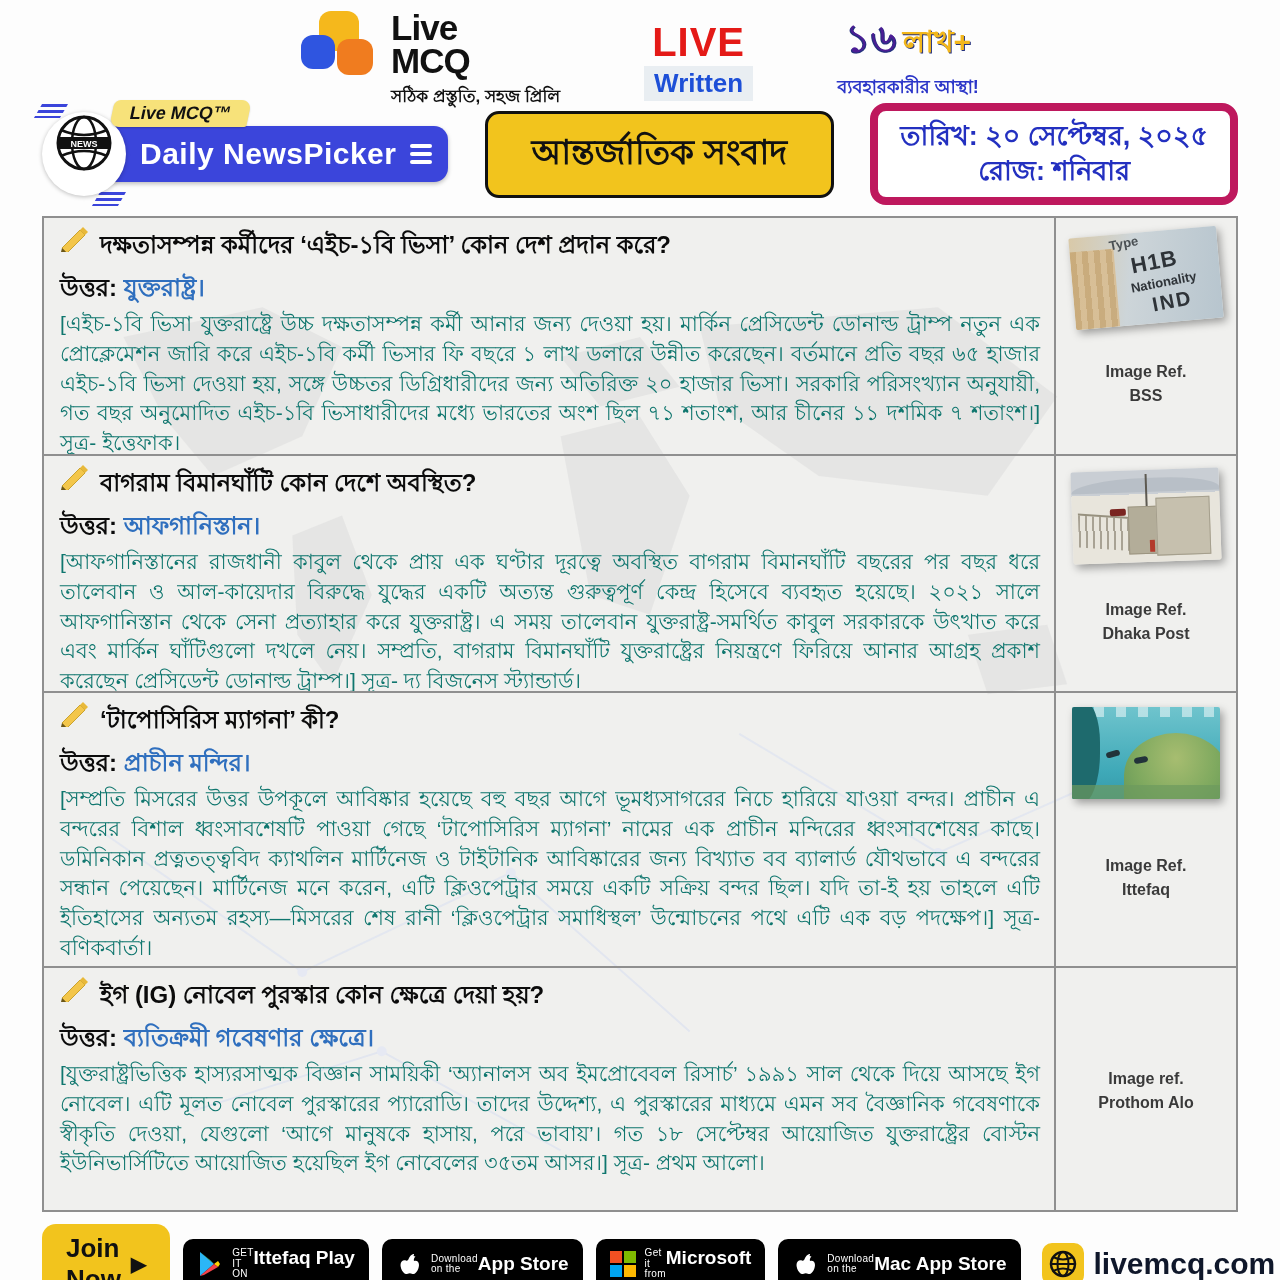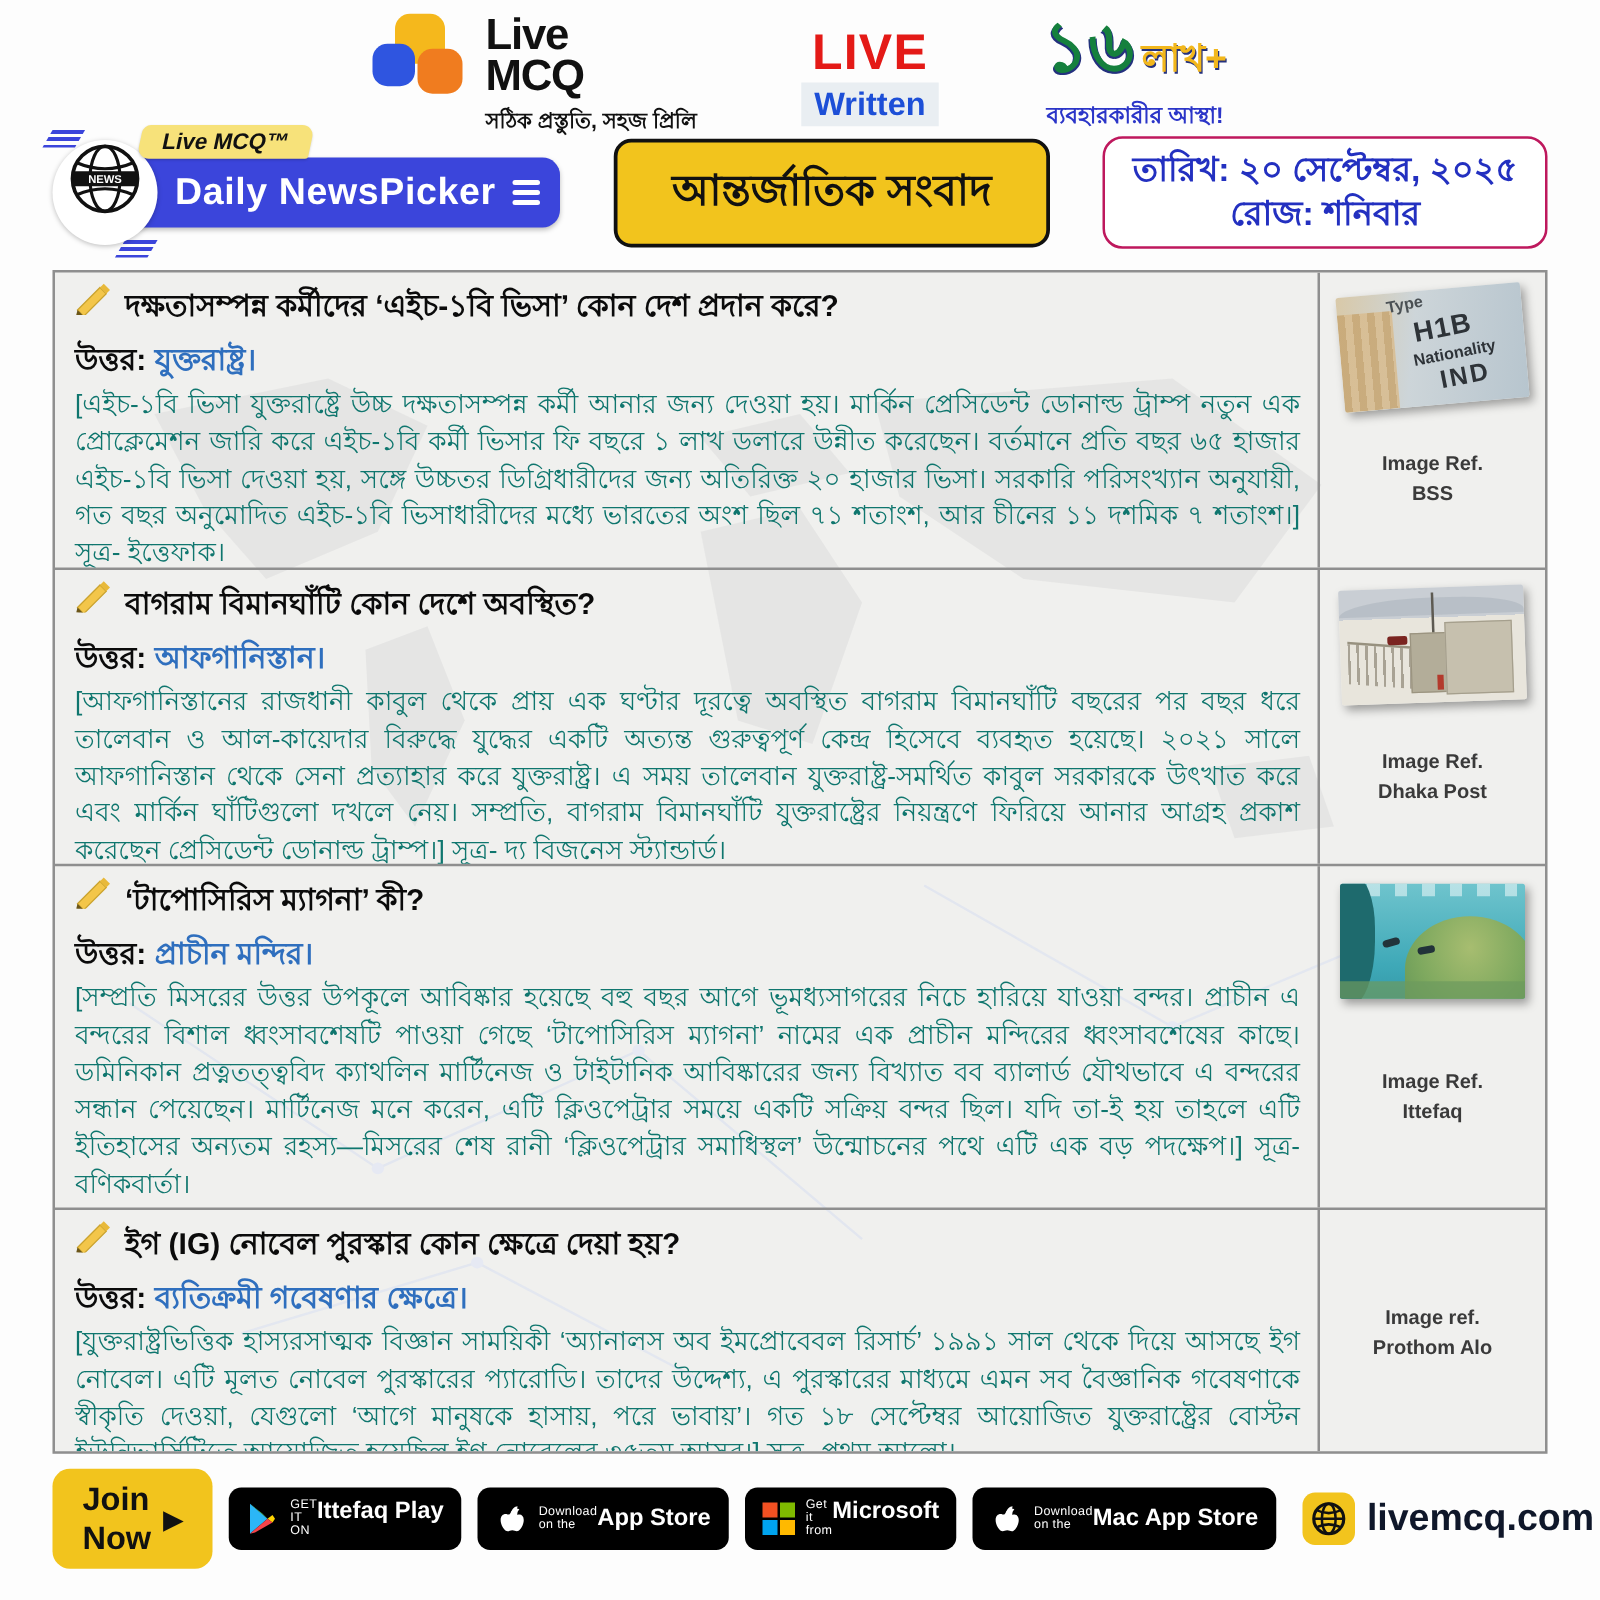--- a/index.html
+++ b/index.html
@@ -21,21 +21,21 @@
   .lm-title { font-size:35px; font-weight:800; line-height:.95; letter-spacing:-1px; }
   .lm-tag { font-size:17px; font-weight:700; margin-top:6px; }
 
   .lw-logo { text-align:center; }
   .lw-live { color:#e41a17; font-size:40px; font-weight:900; letter-spacing:1px; line-height:1; }
   .lw-written { margin-top:4px; background:#e9eef2; color:#1d4fd7; font-weight:800;
                 font-size:26px; padding:2px 10px; display:inline-block; }
 
   .users-logo { text-align:center; }
   .users-line { display:flex; align-items:baseline; justify-content:center; gap:6px; }
-  .users-count { font-size:56px; font-weight:700; color:#15803d;
+  .users-count { font-size:40px; font-weight:400; color:#4c1d95;
                  text-shadow:1px 1px 0 #24317e, -1px 1px 0 #24317e; line-height:.9; }
   .users-lakh { font-size:30px; font-weight:900; color:#f2b71c;
                 text-shadow:1px 1px 0 #24317e; }
   .users-caption { font-size:18px; font-weight:800; color:#2b35c8; margin-top:4px; }
 
   
   .header-row { display:flex; align-items:center; justify-content:space-between;
                 margin:2px 42px 0 42px; height:96px; }
   .brand { position:relative; display:flex; align-items:center; height:96px; }
   .brand-globe { position:relative; z-index:2; width:84px; height:84px; background:#fff;
@@ -52,31 +52,31 @@
   .burger span { display:block; width:22px; height:4px; background:#fff; border-radius:2px; }
   .stripes { position:absolute; width:26px; height:14px;
              background:repeating-linear-gradient(#3b45db 0 3px, transparent 3px 6px);
              transform:skewX(-30deg); }
   .stripes.tl { left:-4px; top:-2px; }
   .stripes.br { left:54px; top:86px; }
 
   .category-box { background:#f2c41d; border:3px solid #111; border-radius:14px;
                   padding:12px 44px; font-size:34px; font-weight:800; color:#111; }
 
-  .date-box { border:2px solid #be185d; border-radius:16px; background:#fff;
+  .date-box { border:8px solid #be185d; border-radius:16px; background:#fff;
               padding:8px 22px; text-align:center; color:#2330c0;
               font-size:27px; font-weight:800; line-height:1.3; }
 
   
   .news-table { position:relative; margin:14px 42px 0 42px; border:2px solid #8f8f8f;
                 background:#f0f0ee; overflow:hidden; }
   .map-watermark { position:absolute; inset:0; width:100%; height:100%; z-index:0; }
   .news-row { position:relative; z-index:1; display:flex; border-bottom:2px solid #8f8f8f; }
   .news-row:last-child { border-bottom:none; }
-  .row-h1 { height:238px; } .row-h2 { height:237px; } .row-h3 { height:275px; } .row-h4 { height:193px; }
+  .row-h1 { height:238px; } .row-h2 { height:237px; } .row-h3 { height:275px; } .row-h4 { height:242px; }
 
   .news-cell { flex:1; padding:8px 14px 4px 16px; overflow:hidden; }
   .q-line { display:flex; align-items:flex-start; gap:10px; font-size:24px; font-weight:800; color:#0b0b0b; }
   .q-icon { flex:none; width:30px; height:26px; }
   .a-line { margin-top:3px; font-size:24px; font-weight:800; }
   .a-label { color:#0b0b0b; }
   .a-value { color:#2f6fbe; }
   .expl { margin-top:0; font-size:21px; line-height:1.42; text-align:justify; color:#0f766e; }
 
   .img-cell { flex:none; width:182px; border-left:2px solid #8f8f8f; display:flex;

